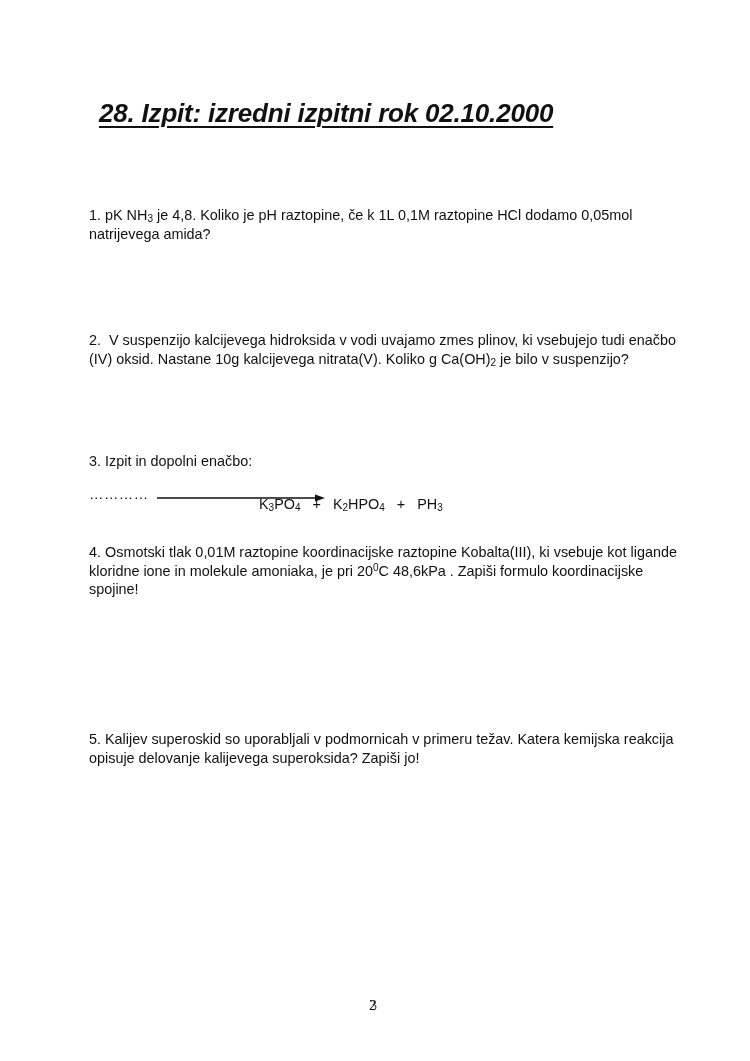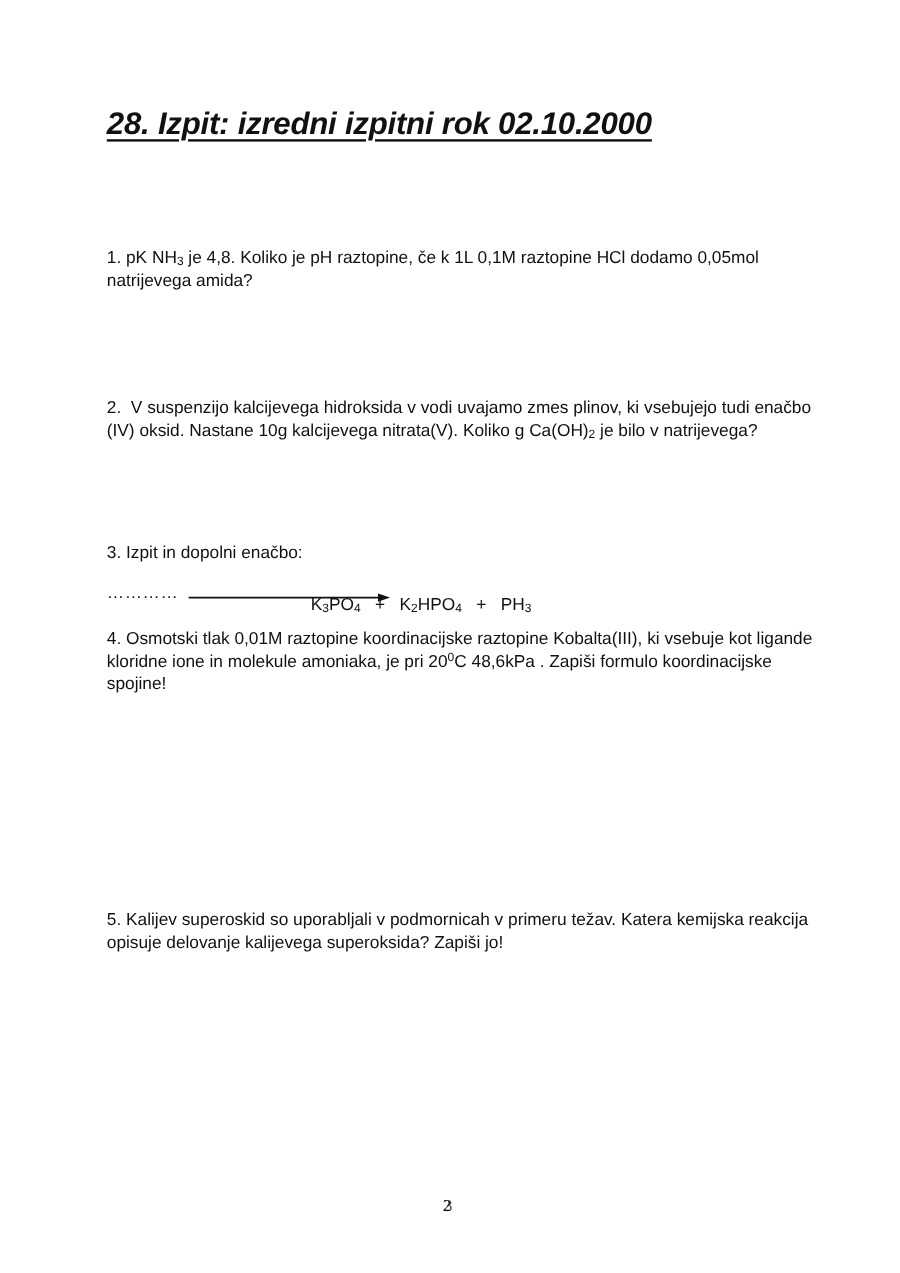--- a/index.html
+++ b/index.html
@@ -1,20 +1,20 @@
 <!DOCTYPE html>
 <html><head>
 <meta charset="utf-8">
 <style>
   html, body { margin: 0; padding: 0; background: #ffffff; }
   body { width: 750px; height: 1061px; position: relative; overflow: hidden;
          font-family: "Liberation Sans", sans-serif; color: #111; }
   .title { position: absolute; left: 89px; top: 88px; font-size: 26px; font-weight: bold;
            font-style: italic; text-decoration: underline; text-decoration-thickness: 2px;
-           text-underline-offset: 4px; margin: 0; letter-spacing: -0.2px; }
+           text-underline-offset: 4px; margin: 10px; letter-spacing: -0.2px; }
   .q { position: absolute; left: 89px; width: 590px; font-size: 14.4px; line-height: 18.5px; margin: 0; }
   sub { font-size: 10px; vertical-align: -2px; line-height: 0; }
   sup { font-size: 10px; vertical-align: 5px; line-height: 0; }
   .eq { position: absolute; left: 89px; top: 486px; font-size: 14.4px; height: 20px; width: 500px; }
   .eq .dots { position: absolute; left: 0; top: 0; letter-spacing: 0.5px; }
   .eq .arrow { position: absolute; left: 68px; top: 7px; width: 170px; height: 10px; }
   .eq .prod { position: absolute; left: 170px; top: 10px; white-space: pre; }
   .page-num { position: absolute; left: 369px; top: 998px; font-family: "Liberation Serif", serif;
               font-size: 14px; width: 12px; height: 18px; }
   .page-num span { position: absolute; left: 0; top: 0; }
@@ -25,43 +25,43 @@
 
 <h1 class="title">28. Izpit: izredni izpitni rok 02.10.2000</h1>
 
 <p class="q" style="top:206px">
   <span>1.</span>
   <span>pK NH</span><sub>3</sub><span> je 4,8. Koliko je pH raztopine, če k 1L 0,1M raztopine HCl dodamo 0,05mol natrijevega amida?</span>
 </p>
 
 <p class="q" style="top:331px">
   <span>2.</span>&nbsp;
-  <span>V  suspenzijo kalcijevega hidroksida v vodi uvajamo zmes plinov, ki vsebujejo tudi enačbo (IV) oksid. Nastane 10g kalcijevega nitrata(V). Koliko g Ca(OH)</span><sub>2</sub><span> je bilo v natrijevega?</span>
+  <span>V  suspenzijo kalcijevega hidroksida v vodi uvajamo zmes plinov, ki vsebujejo tudi enačbo (IV) oksid. Nastane 10g kalcijevega nitrata(V). Koliko g Ca(OH)</span><sub>2</sub><span> je bilo v suspenzijo?</span>
 </p>
 
 <p class="q" style="top:452px">
   <span>3.</span>
   <span>Izpit in dopolni enačbo:</span>
 </p>
 
 <div class="eq">
   <span class="dots">…………</span>
   <svg class="arrow" viewBox="0 0 170 10">
     <line x1="0" y1="5" x2="160" y2="5" stroke="#111" stroke-width="1.3"></line>
     <polygon points="158,1.5 168,5 158,8.5" fill="#111"></polygon>
   </svg>
   <span class="prod"><span><span>K</span><sub>3</sub><span>PO</span><sub>4</sub></span>   <span>+</span>   <span><span>K</span><sub>2</sub><span>HPO</span><sub>4</sub></span>   <span>+</span>   <span><span>PH</span><sub>3</sub></span></span>
 </div>
 
-<p class="q" style="top:524px">
+<p class="q" style="top:543px">
   <span>4.</span>
   <span>Osmotski tlak 0,01M raztopine koordinacijske raztopine Kobalta(III), ki vsebuje kot ligande kloridne ione in molekule amoniaka, je pri 20</span><sup>0</sup><span>C 48,6kPa . Zapiši formulo koordinacijske spojine!</span>
 </p>
 
-<p class="q" style="top:758px">
+<p class="q" style="top:730px">
   <span>5.</span>
   <span>Kalijev superoskid so uporabljali v podmornicah v primeru težav. Katera kemijska reakcija opisuje delovanje kalijevega superoksida? Zapiši jo!</span>
 </p>
 
 <div class="page-num">
   <span>2</span>
   <span class="overlay">3</span>
 </div>
 
 </body></html>

